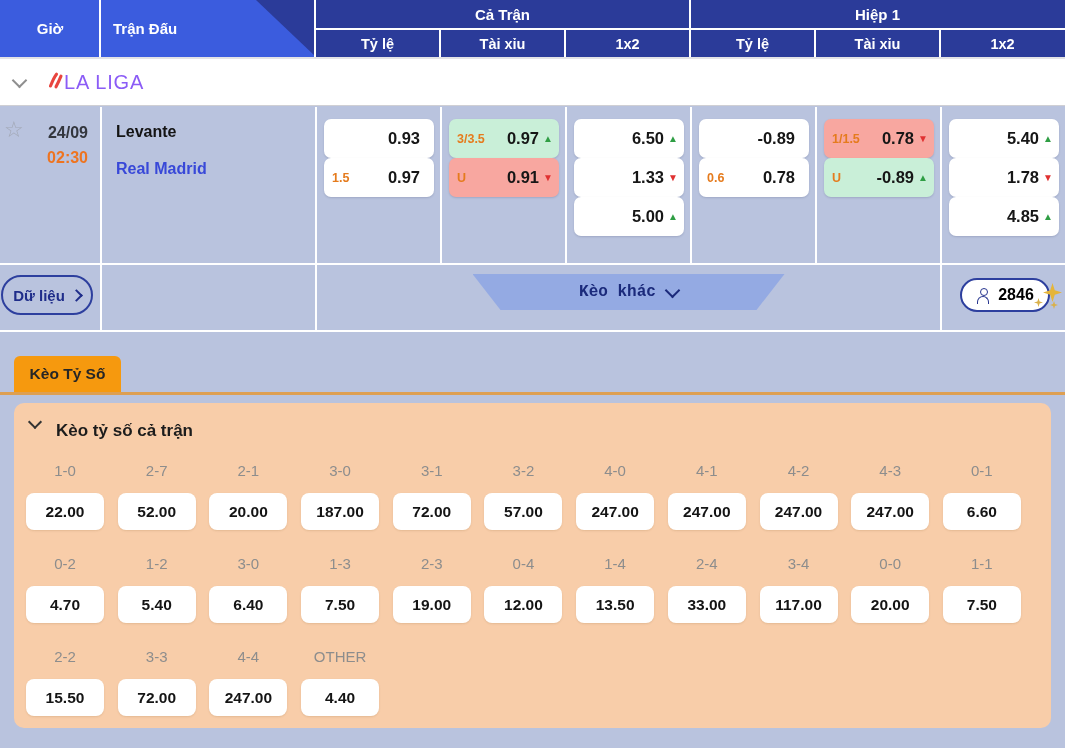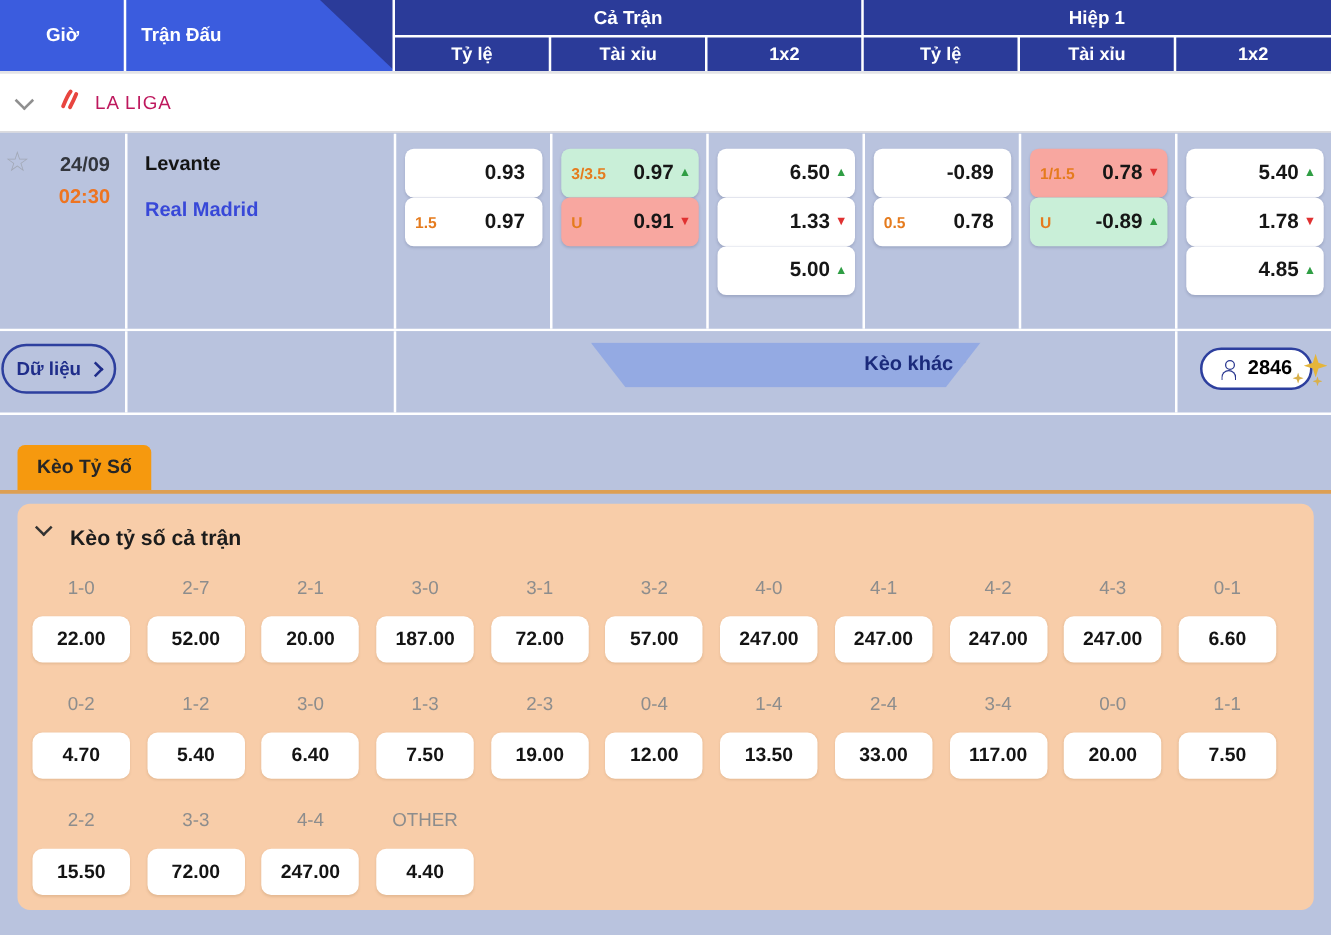--- a/index.html
+++ b/index.html
@@ -29,21 +29,21 @@
   .grp.half{left:690px;width:375px;}
   .sub{position:absolute;top:30px;height:27px;width:125px;display:flex;align-items:center;justify-content:center;
     color:#fff;font-size:14.5px;font-weight:600;}
 
   
   .league-bar{position:absolute;left:0;top:57px;width:1065px;height:49px;background:#fff;
     border-top:2px solid #e3e3e6;border-bottom:1px solid #cfcfd4;box-sizing:border-box;
     display:flex;align-items:center;}
   .league-bar .chev{color:#8f8f8f;margin-left:14px;}
   .league-logo{margin-left:22px;}
-  .league-name{margin-left:12px;color:#be185d;font-size:15px;letter-spacing:.8px;font-weight:500;}
+  .league-name{color:#8b5cf6;font-size:20px;letter-spacing:.8px;font-weight:500;}
 
   .chev{display:inline-block;width:9px;height:9px;border-right:2px solid currentColor;
     border-bottom:2px solid currentColor;transform:rotate(45deg);margin-top:-4px;}
   .chev-right{display:inline-block;width:7px;height:7px;border-top:2px solid currentColor;
     border-right:2px solid currentColor;transform:rotate(45deg);}
 
   
   .rows{position:absolute;left:0;top:107px;width:1065px;}
   .match-row{display:flex;height:156px;border-bottom:2px solid #fff;background:#b9c3de;}
   .action-row{display:flex;height:65px;border-bottom:2px solid #fff;background:#b9c3de;}
@@ -73,21 +73,21 @@
   
   .c-btn{width:100px;}
   .c-empty{width:215px;}
   .c-banner{width:625px;}
   .c-count{width:125px;}
   .data-btn{position:absolute;left:1px;top:10px;width:92px;height:40px;border:2px solid #2d3f9e;border-radius:21px;
     display:flex;align-items:center;justify-content:center;gap:7px;color:#1f2d8a;font-size:15px;font-weight:700;
     box-sizing:border-box;cursor:pointer;}
   .banner{position:absolute;left:50%;transform:translateX(-50%);top:9px;width:312px;height:36px;
     background:#94aae3;clip-path:polygon(0 0,100% 0,calc(100% - 28px) 100%,28px 100%);
-    display:flex;align-items:center;justify-content:flex-end;gap:11px;color:#1b2a7b;font-size:16px;font-weight:700;cursor:pointer;}
+    display:flex;align-items:center;justify-content:center;gap:11px;color:#1b2a7b;font-size:16px;font-weight:700;cursor:pointer;font-family:Liberation Mono, monospace;}
   .viewer-badge{position:absolute;left:18px;top:13px;width:90px;height:34px;background:#fff;border:2px solid #2d3f9e;
     border-radius:18px;display:flex;align-items:center;justify-content:center;gap:7px;
     color:#000000;font-size:16px;font-weight:600;box-sizing:border-box;}
   .person-icon{position:relative;width:15px;height:15px;display:inline-block;}
   .person-icon::before{content:"";position:absolute;left:4px;top:0;width:6px;height:6px;border:1.6px solid #27358f;border-radius:50%;}
   .person-icon::after{content:"";position:absolute;left:1px;top:8.5px;width:10px;height:7px;border:1.6px solid #27358f;
     border-bottom:none;border-radius:7px 7px 0 0;}
   .sparkle{position:absolute;background:#e5b53a;
     clip-path:polygon(50% 0,62% 38%,100% 50%,62% 62%,50% 100%,38% 62%,0 50%,38% 38%);}
   .sp1{left:101px;top:18px;width:19px;height:19px;}
@@ -193,21 +193,21 @@
           <div class="odds-box">
             <span class="ob-value">5.00</span>
             <span class="ob-arrow up">▲</span>
           </div>
         </div>
       <div class="cell c-odds bl">
           <div class="odds-box">
             <span class="ob-value no-arrow">-0.89</span>
           </div>
           <div class="odds-box">
-            <span class="ob-label">0.5</span>
+            <span class="ob-label">0.6</span>
             <span class="ob-value no-arrow">0.78</span>
           </div>
         </div>
       <div class="cell c-odds bl">
           <div class="odds-box ob-red">
             <span class="ob-label">1/1.5</span>
             <span class="ob-value">0.78</span>
             <span class="ob-arrow down">▼</span>
           </div>
           <div class="odds-box ob-green">

